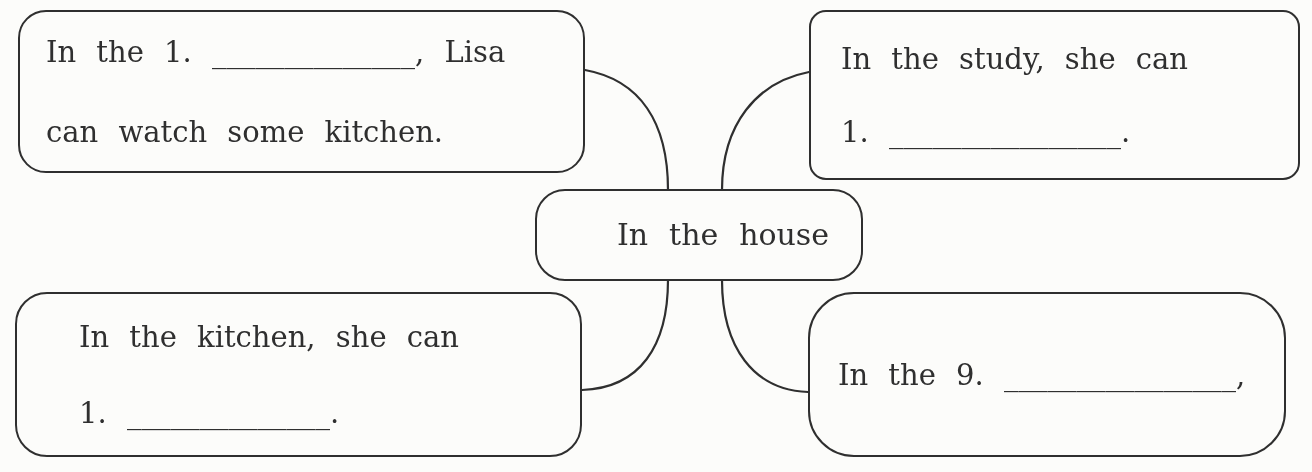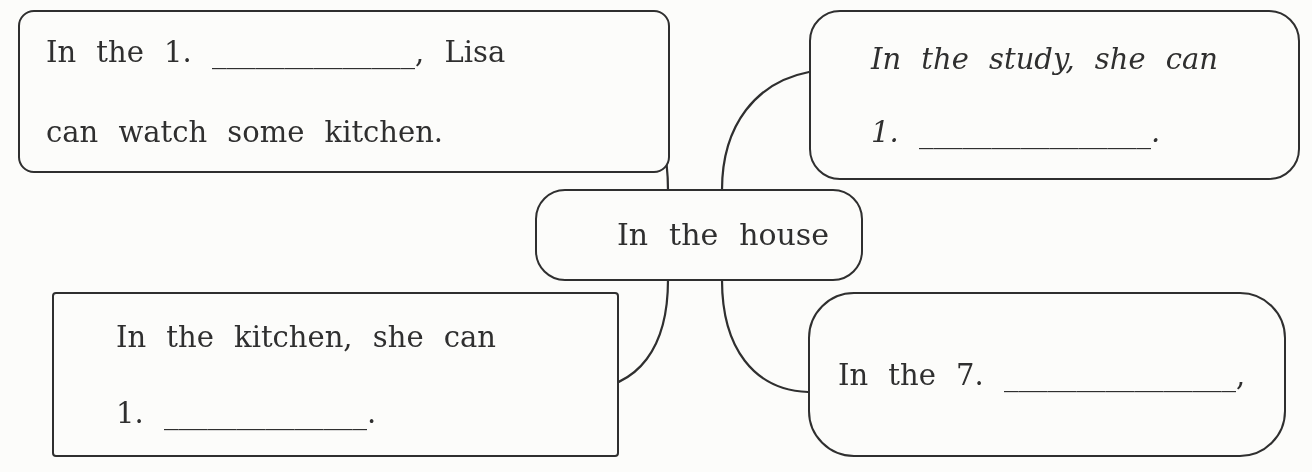--- a/index.html
+++ b/index.html
@@ -42,23 +42,23 @@
     display: flex;
     flex-direction: column;
     justify-content: center;
     padding-left: 48px;
   }
   .node .line {
     line-height: 36px;
     white-space: nowrap;
   }
   
-  .node-tl { left: 18px;  top: 10px;  width: 652px; height: 163px; border-radius: 16px; padding-left: 26px; gap: 44px; }
-  .node-tr { left: 809px; top: 10px;  width: 491px; height: 170px; border-radius: 31px; padding-left: 60px; gap: 37px; font-style: italic; }
-  .node-bl { left: 15px;  top: 292px; width: 567px; height: 165px; border-radius: 4px; padding-left: 62px; gap: 40px; margin-left: 37px; }
+  .node-tl { left: 18px;  top: 10px;  width: 567px; height: 163px; border-radius: 28px; padding-left: 26px; gap: 44px; }
+  .node-tr { left: 809px; top: 10px;  width: 491px; height: 170px; border-radius: 17px; padding-left: 30px; gap: 37px; }
+  .node-bl { left: 15px;  top: 292px; width: 567px; height: 165px; border-radius: 32px; padding-left: 62px; gap: 40px; }
   .node-br { left: 808px; top: 292px; width: 478px; height: 165px; border-radius: 46px; padding-left: 28px; gap: 31px; }
   
   .node-center {
     left: 535px; top: 189px; width: 328px; height: 92px;
     border-radius: 30px;
     align-items: center;
     font-size: 30px;
   }
 </style>
 </head>
@@ -82,20 +82,20 @@
     <div class="line">In the study, she can</div>
     <div class="line">1. ________________.</div>
   </div>
 
   <div class="node node-bl">
     <div class="line">In the kitchen, she can</div>
     <div class="line">1. ______________.</div>
   </div>
 
   <div class="node node-br">
-    <div class="line">In the 7. ________________,</div>
+    <div class="line">In the 9. ________________,</div>
   </div>
 
   <div class="node node-center">
     <div class="line">In the house</div>
   </div>
 
 </div>
 
 </body></html>

